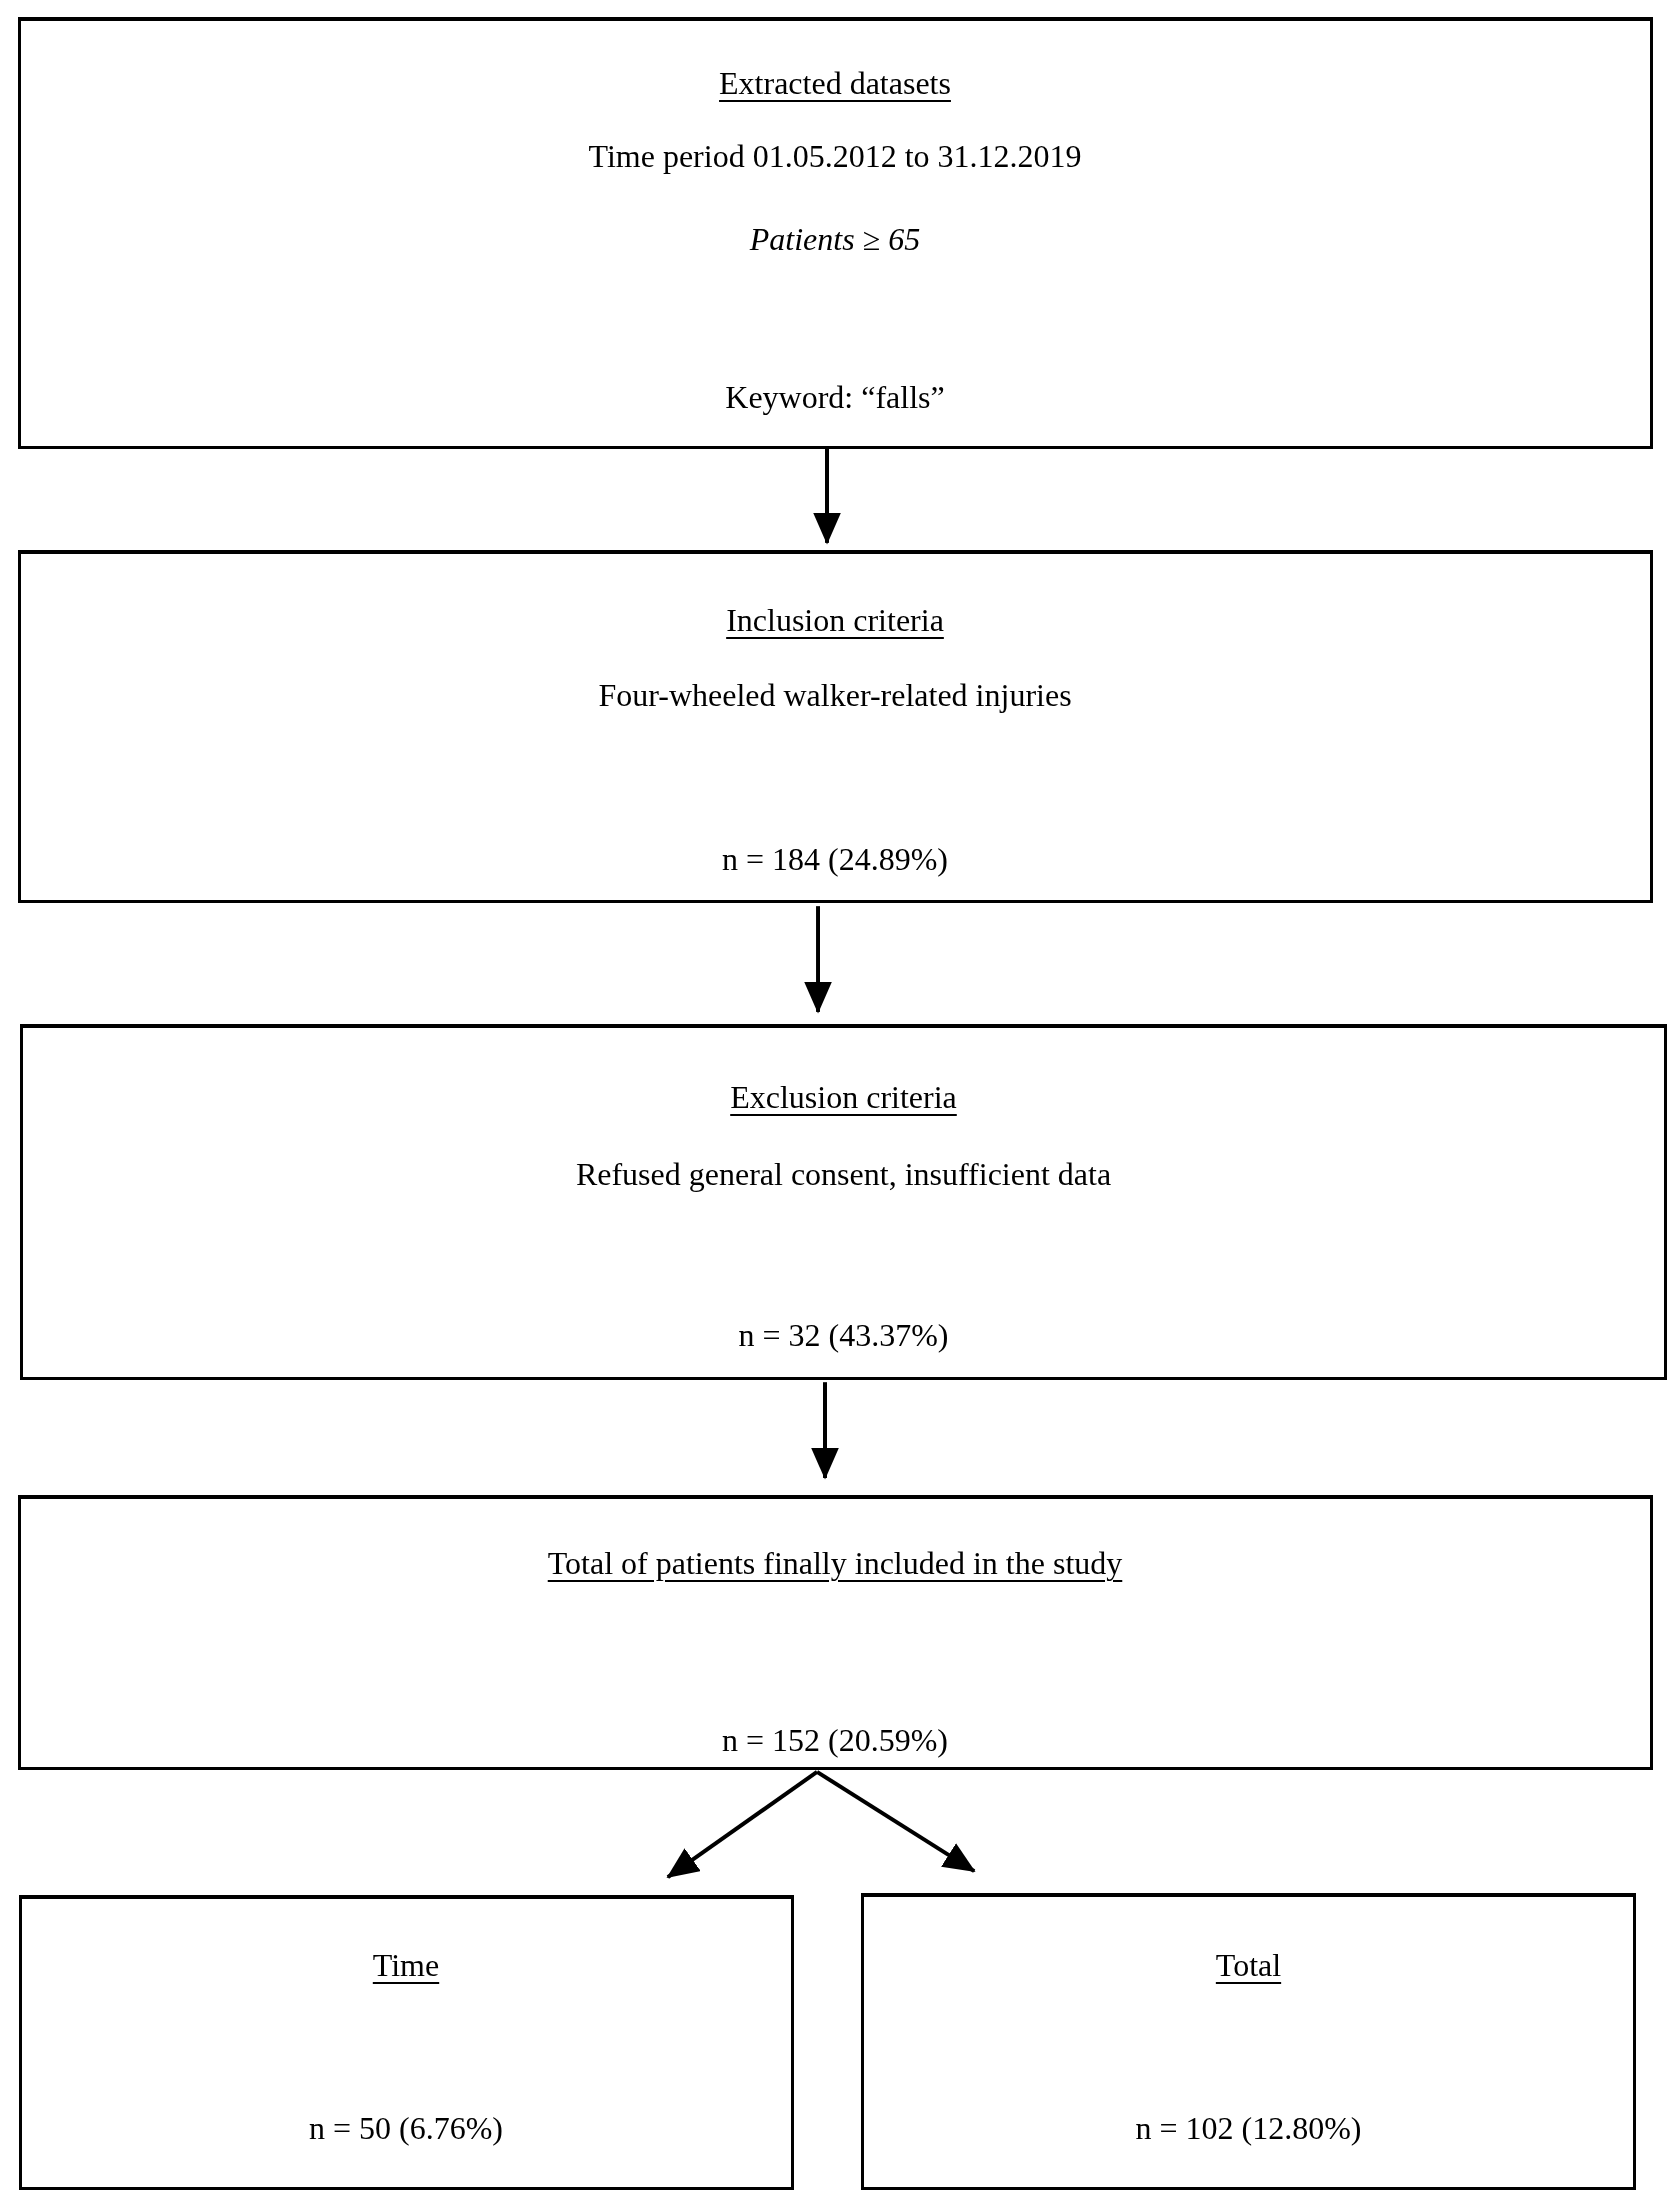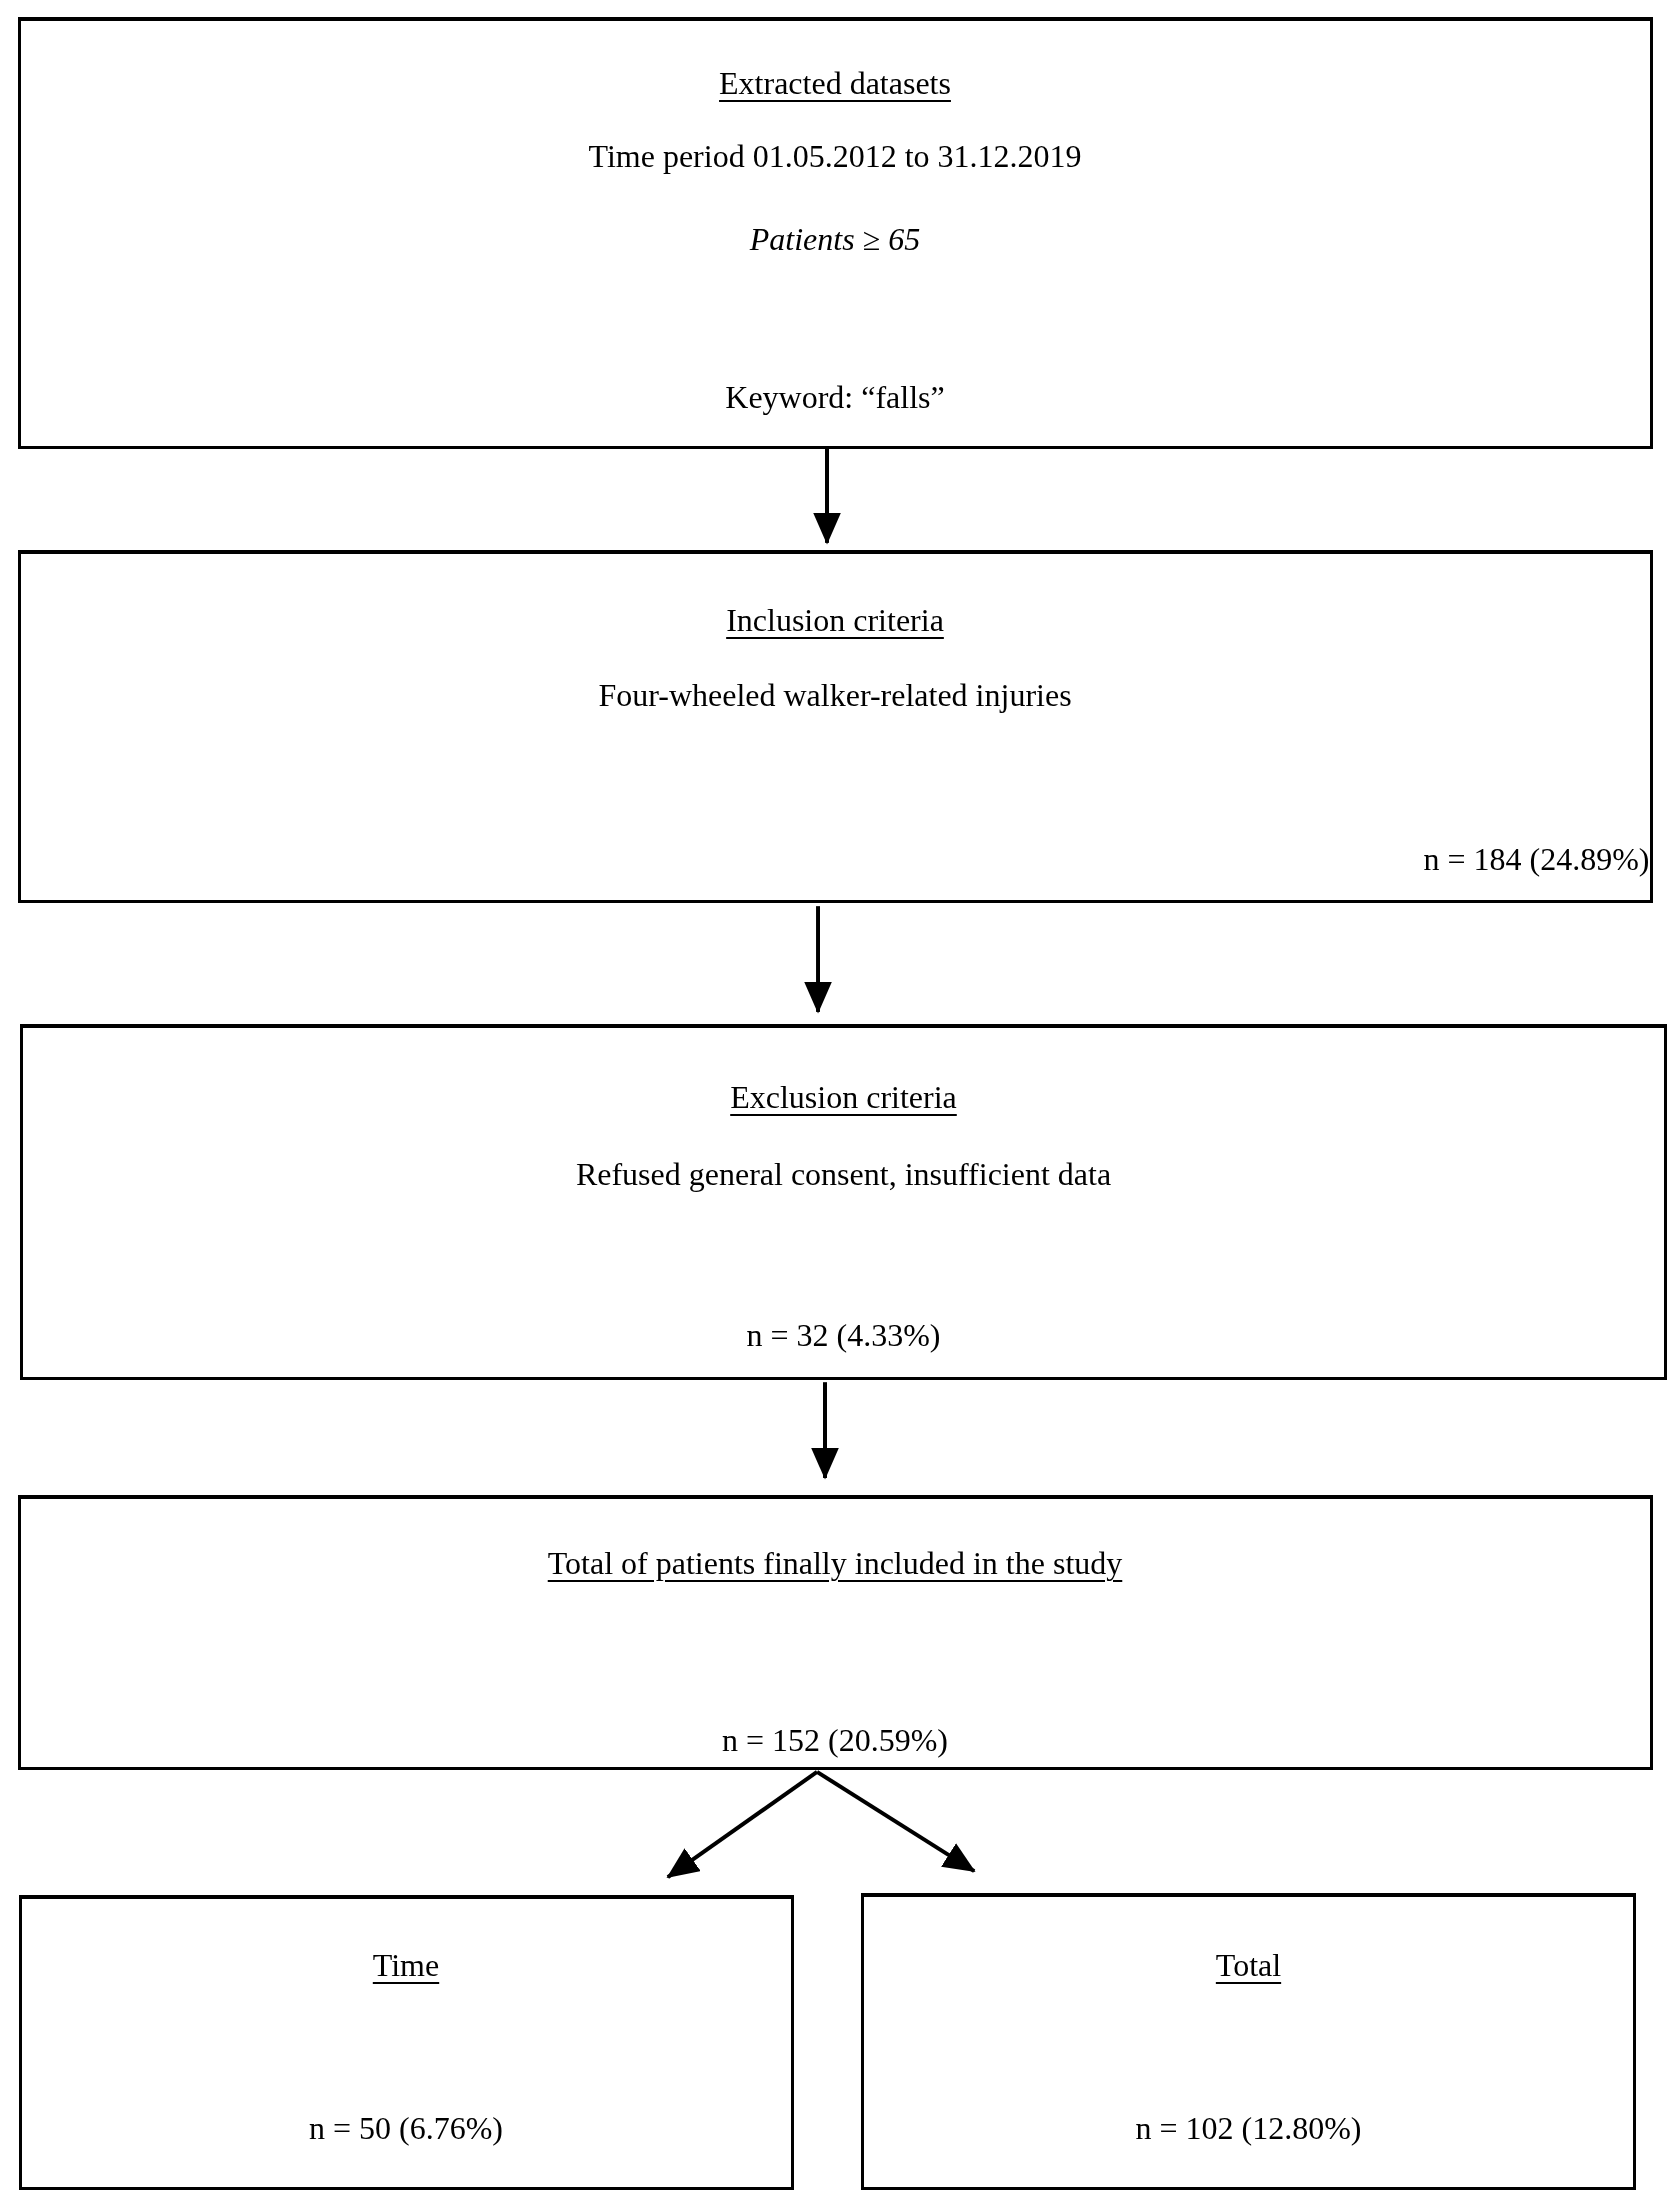--- a/index.html
+++ b/index.html
@@ -49,27 +49,27 @@
   <div class="fbox" style="left:17.5px;top:16.5px;width:1635px;height:432px;">
     <div class="fline ftitle" style="top:35px;">Extracted datasets</div>
     <div class="fline" style="top:108px;text-align:center;">Time period 01.05.2012 to 31.12.2019</div>
     <div class="fline fitalic" style="top:191px;">Patients ≥ 65</div>
     <div class="fline" style="top:349px;">Keyword: “falls”</div>
   </div>
 
   <div class="fbox" style="left:17.5px;top:550px;width:1635px;height:353px;">
     <div class="fline ftitle" style="top:39px;">Inclusion criteria</div>
     <div class="fline" style="top:114px;">Four-wheeled walker-related injuries</div>
-    <div class="fline" style="top:278px;text-align:right;">n = 184 (24.89%)</div>
+    <div class="fline" style="top:278px;">n = 184 (24.89%)</div>
   </div>
 
   <div class="fbox" style="left:20px;top:1024px;width:1647px;height:356px;padding-left:44px;">
     <div class="fline ftitle" style="top:42px;">Exclusion criteria</div>
     <div class="fline" style="top:119px;">Refused general consent, insufficient data</div>
-    <div class="fline" style="top:280px;">n = 32 (4.33%)</div>
+    <div class="fline" style="top:280px;">n = 32 (43.37%)</div>
   </div>
 
   <div class="fbox" style="left:17.5px;top:1495px;width:1635px;height:275px;">
     <div class="fline ftitle" style="top:37px;">Total of patients finally included in the study</div>
     <div class="fline" style="top:214px;">n = 152 (20.59%)</div>
   </div>
 
   <div class="fbox" style="left:18.5px;top:1895px;width:775px;height:295px;border-top-width:4px;">
     <div class="fline ftitle" style="top:39px;">Time</div>
     <div class="fline" style="top:202px;">n = 50 (6.76%)</div>

